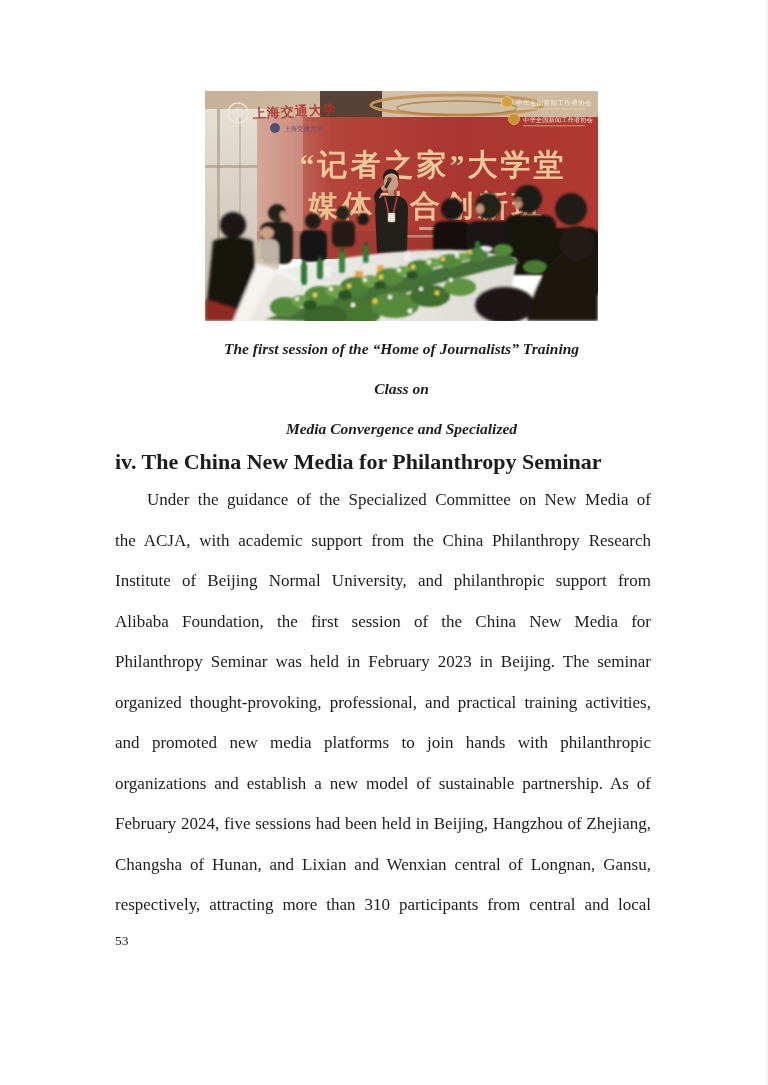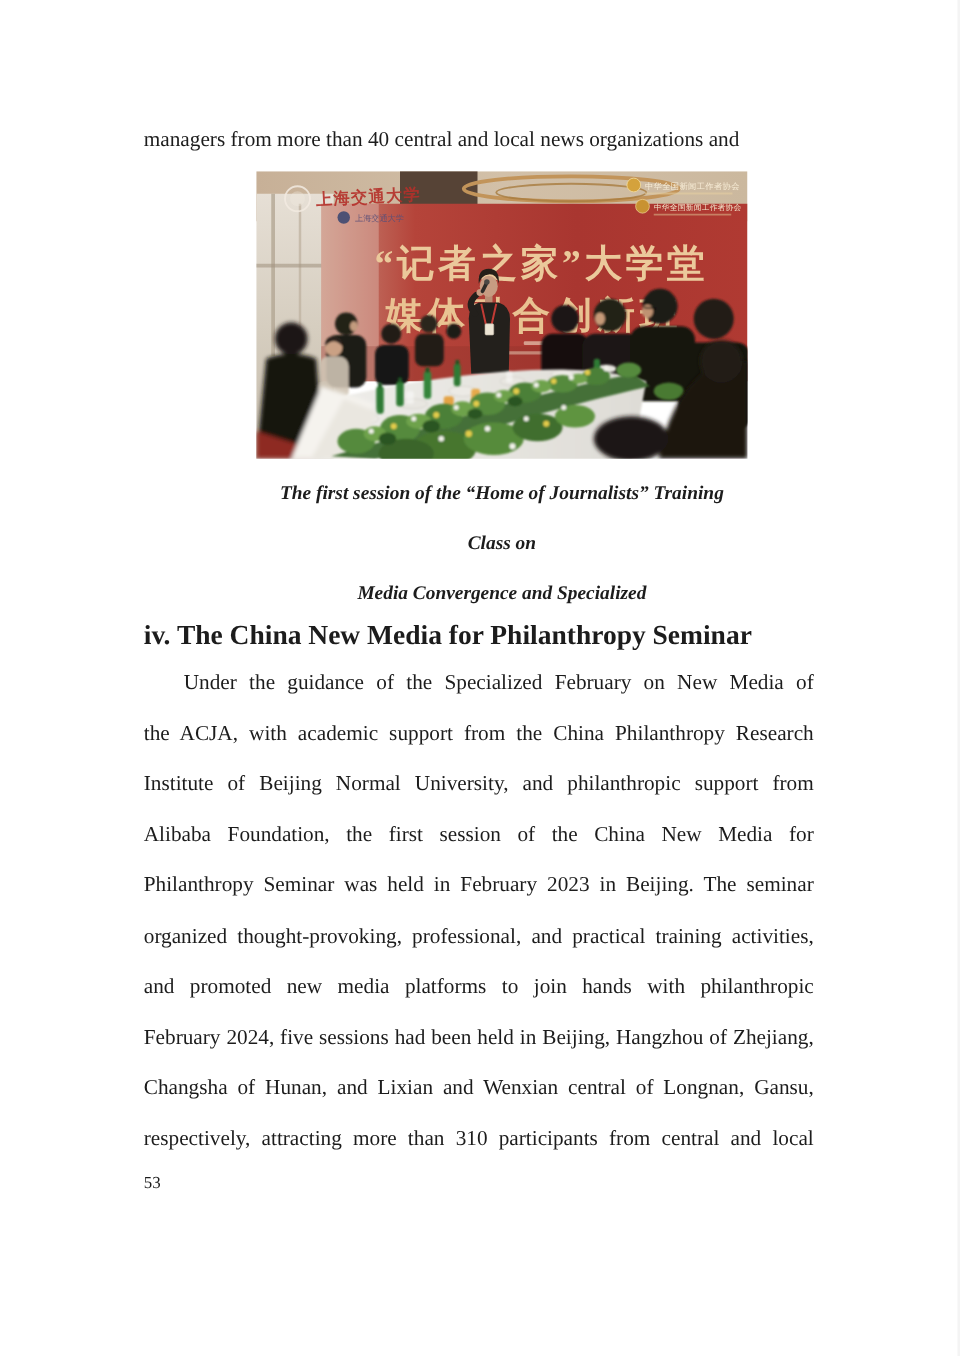--- a/index.html
+++ b/index.html
@@ -27,21 +27,20 @@
   .page-number { margin-top:5px; text-align:left; font-size:13.5px; line-height:20px; }
   .cjk-banner { font-weight:bold; }
 </style>
 </head>
 <body>
 
 <div class="page">
   <div class="content">
 
     <div class="intro">
-        <div class="line">managers from more than 40 central and local news organizations and</div>
       </div>
 
     <div class="photo-figure">
       <svg class="photo-frame" viewBox="0 0 393 230" xmlns="http://www.w3.org/2000/svg">
         <defs>
           <linearGradient id="ceilGrad" x1="0" y1="0" x2="1" y2="0">
             <stop offset="0" stop-color="#c7b097"></stop>
               <stop offset="0.5" stop-color="#d2c0a8"></stop>
               <stop offset="1" stop-color="#cbb89e"></stop>
           </linearGradient>
@@ -247,27 +246,28 @@
 
       <div class="caption">
           <div class="line">The first session of the “Home of Journalists” Training Class on</div>
           <div class="line">Media Convergence and Specialized</div>
         </div>
     </div>
 
     <div class="heading">iv. The China New Media for Philanthropy Seminar</div>
 
     <div class="para">
-        <div class="line">Under the guidance of the Specialized February on New Media of</div>
+        <div class="line">Under the guidance of the Specialized Committee on New Media of</div>
         <div class="line">the ACJA, with academic support from the China Philanthropy Research</div>
         <div class="line">Institute of Beijing Normal University, and philanthropic support from</div>
         <div class="line">Alibaba Foundation, the first session of the China New Media for</div>
         <div class="line">Philanthropy Seminar was held in February 2023 in Beijing. The seminar</div>
         <div class="line">organized thought-provoking, professional, and practical training activities,</div>
         <div class="line">and promoted new media platforms to join hands with philanthropic</div>
+        <div class="line">organizations and establish a new model of sustainable partnership. As of</div>
         <div class="line">February 2024, five sessions had been held in Beijing, Hangzhou of Zhejiang,</div>
         <div class="line">Changsha of Hunan, and Lixian and Wenxian central of Longnan, Gansu,</div>
         <div class="line">respectively, attracting more than 310 participants from central and local</div>
       </div>
 
     <div class="page-number">53</div>
   </div>
 </div>
 
 </body></html>

